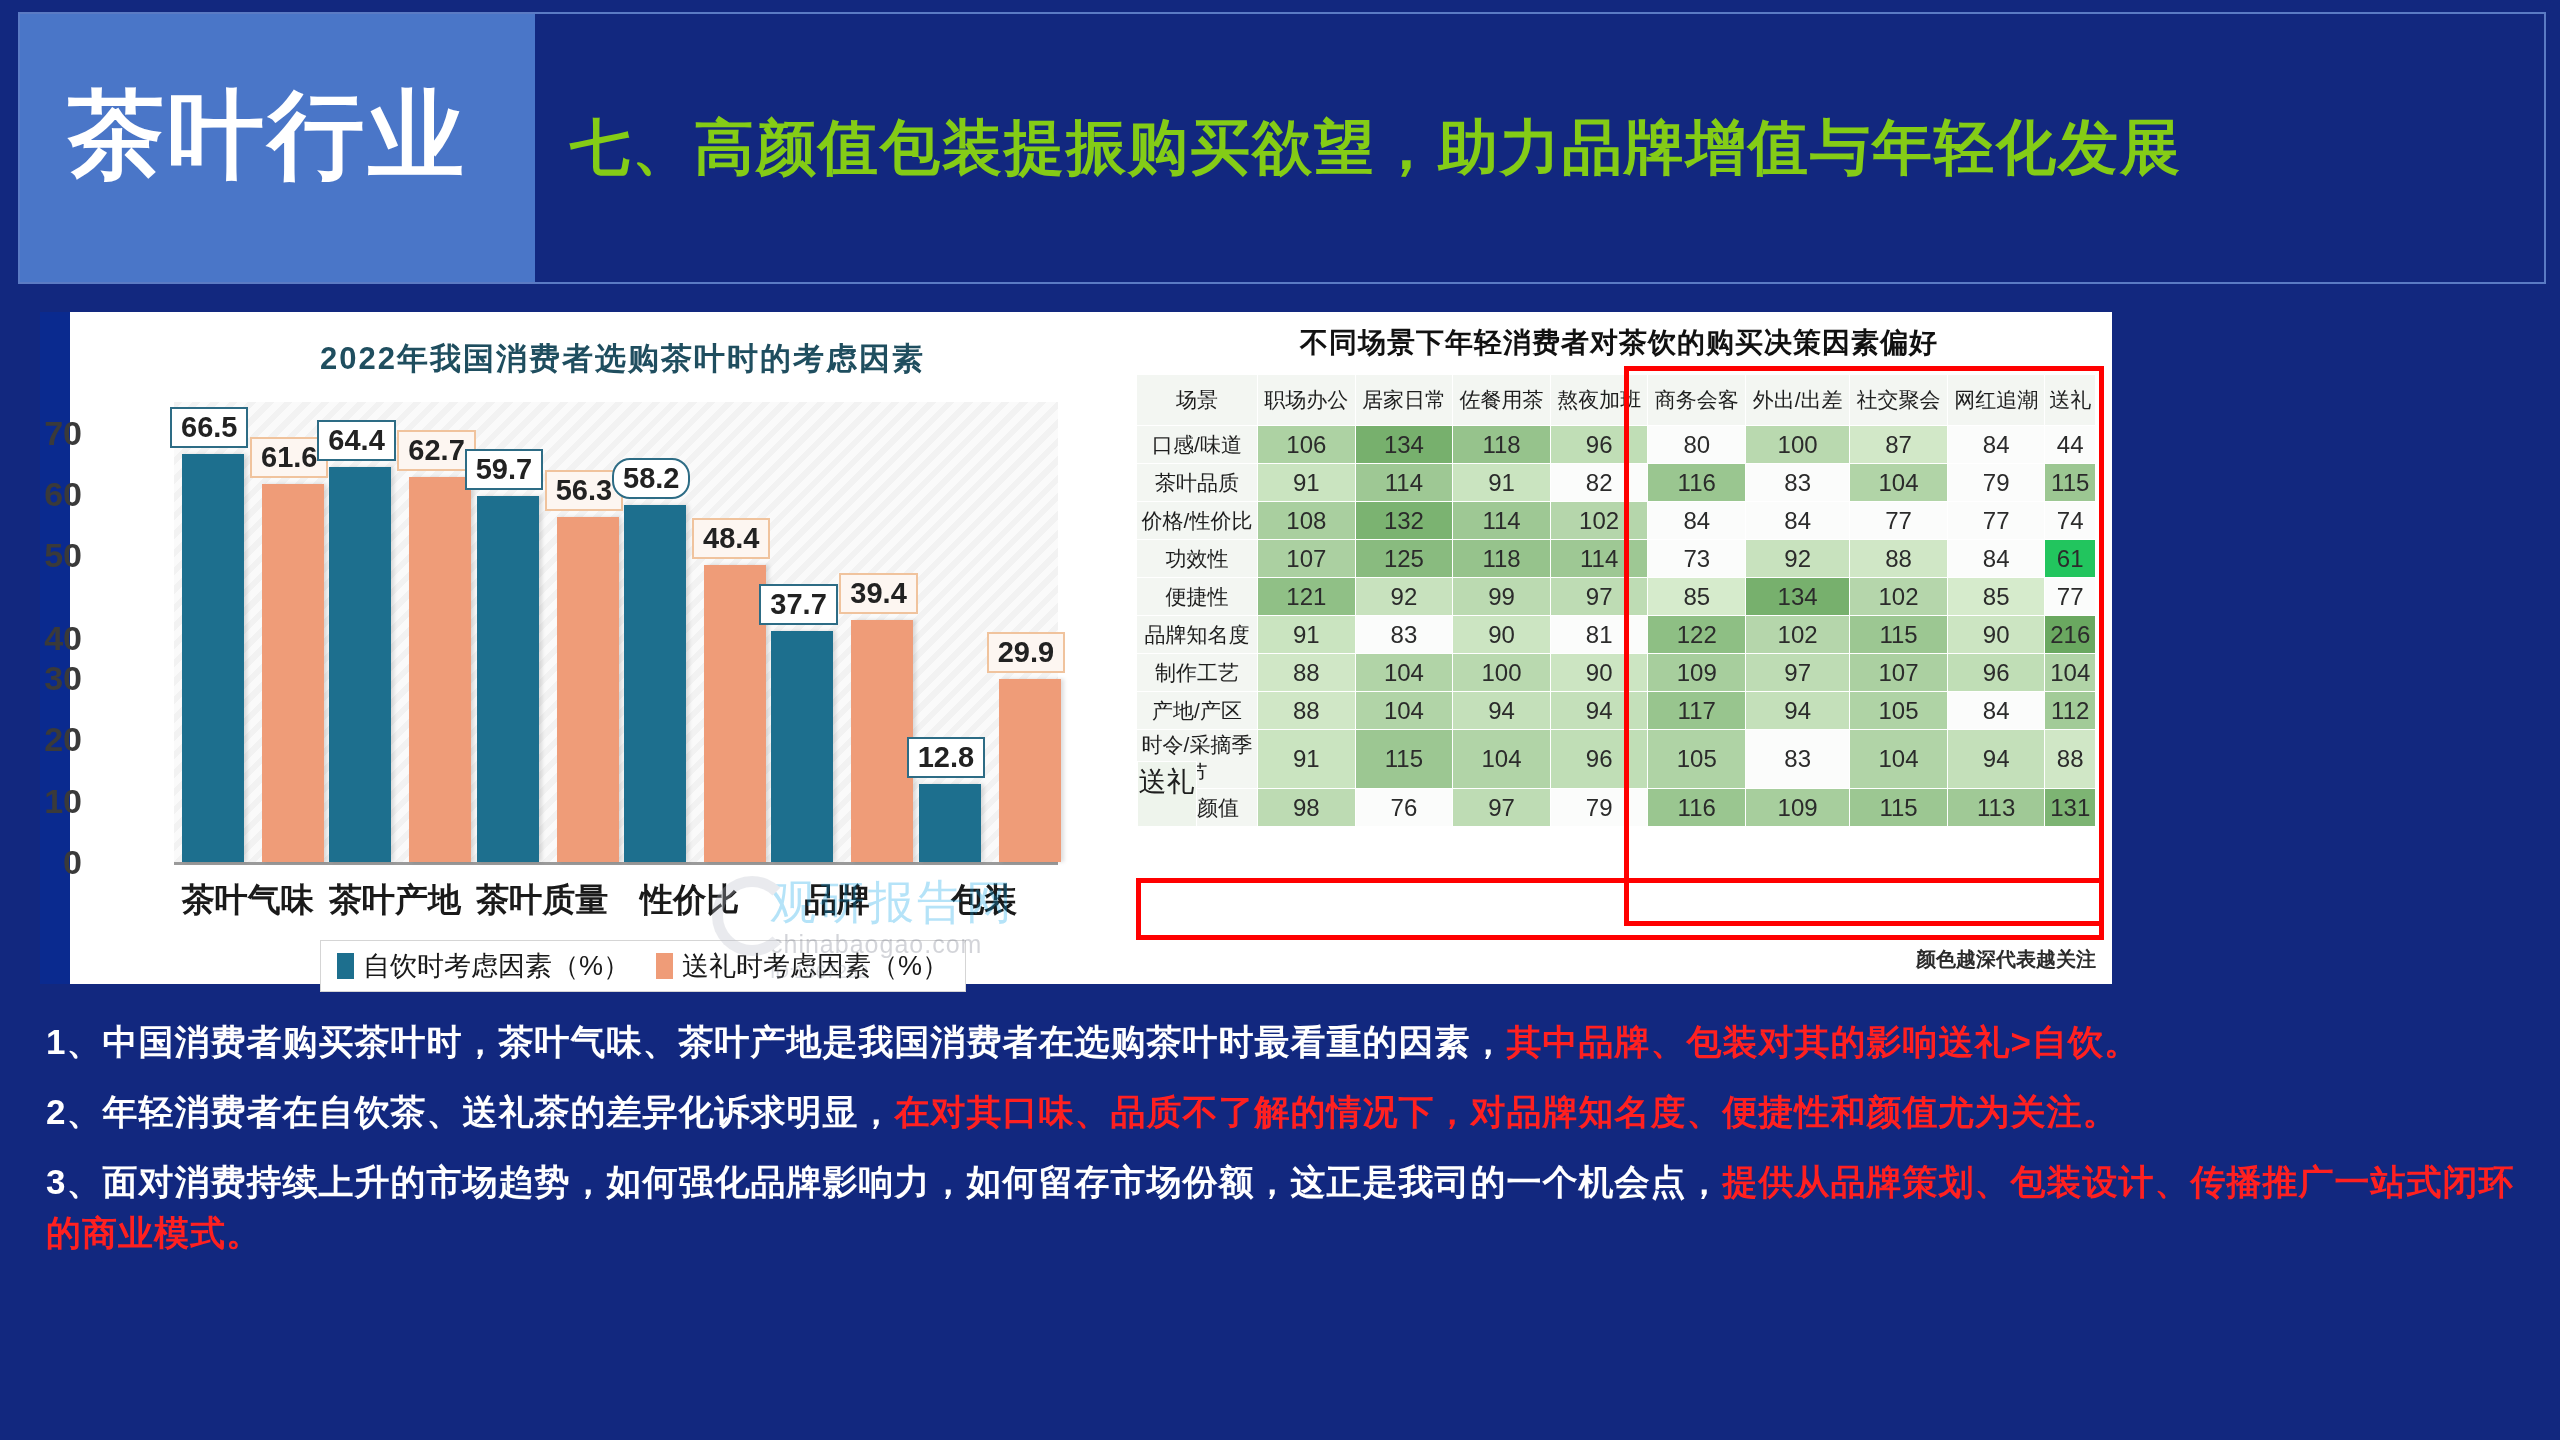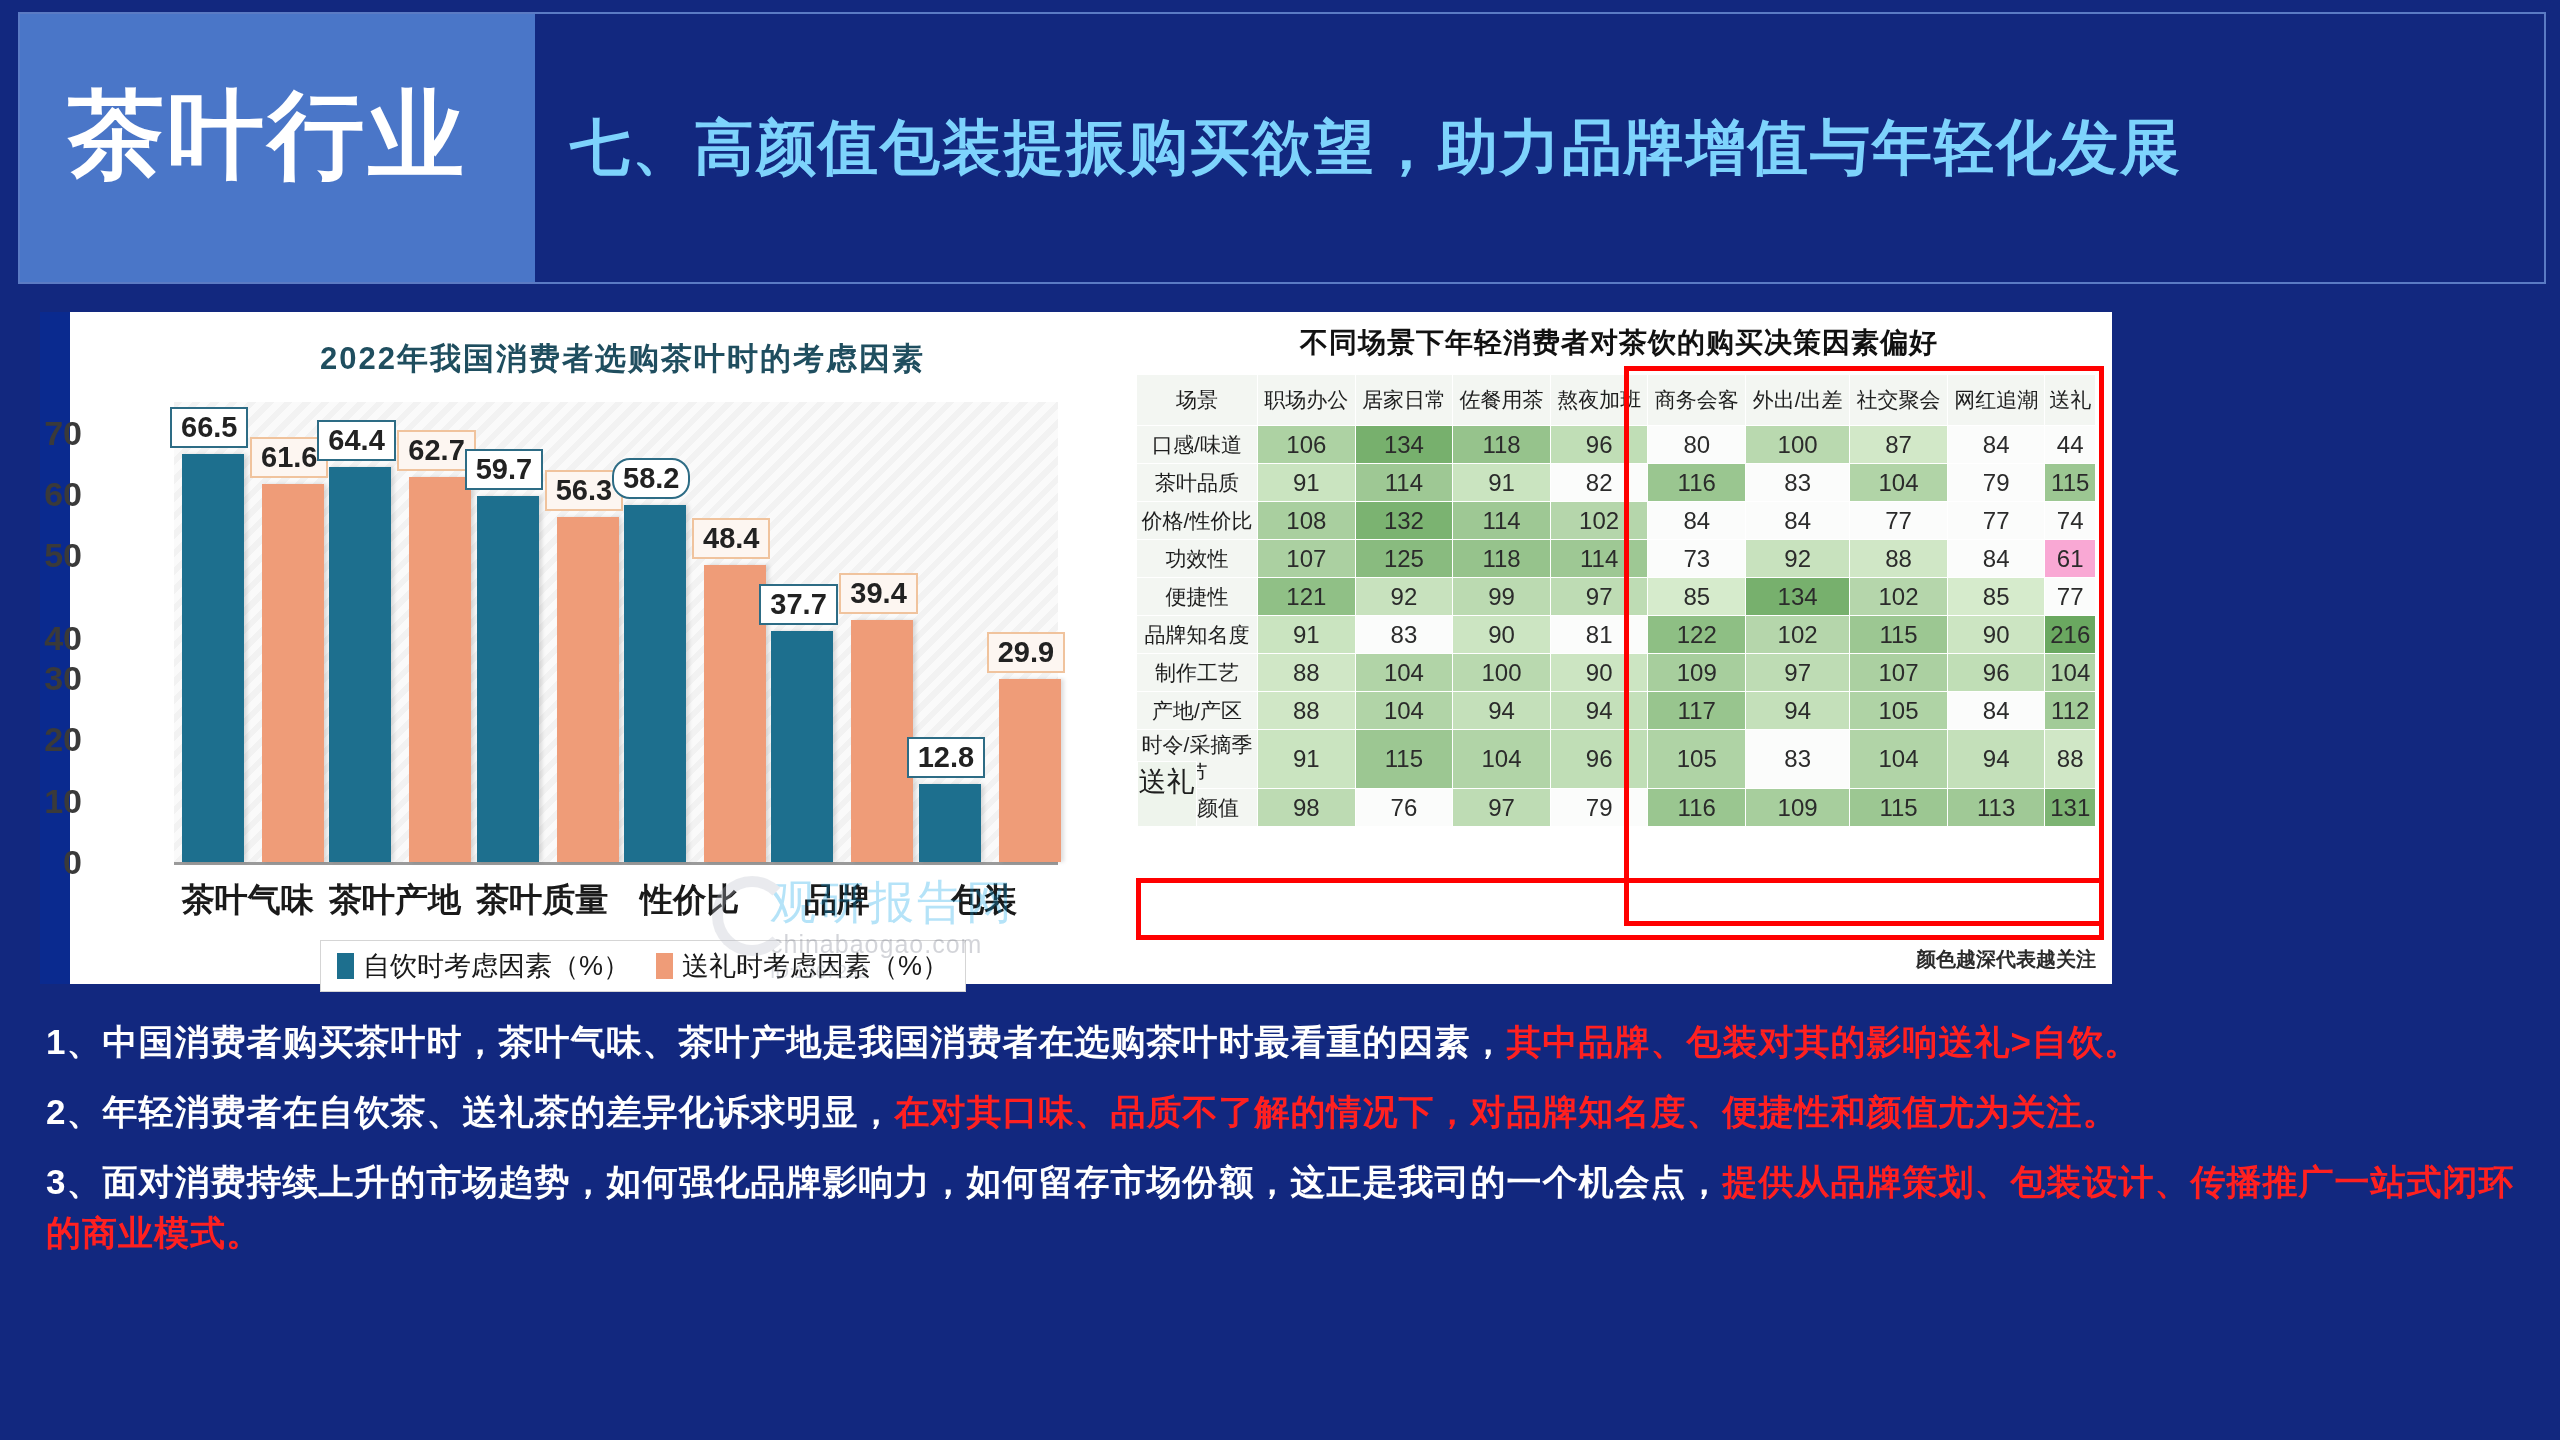--- a/index.html
+++ b/index.html
@@ -19,21 +19,21 @@
     position:absolute;left:20px;top:14px;width:515px;height:268px;
     background:#4a76c8;
   }
   .hdr-left-label{
     position:absolute;left:48px;top:68px;width:460px;
     color:#ffffff;font-size:96px;font-weight:bold;letter-spacing:4px;
     line-height:1.1;white-space:nowrap;
   }
   .hdr-title{
     position:absolute;left:570px;top:108px;
-    color:#7dd3fc;font-size:60px;font-weight:bold;letter-spacing:2px;
+    color:#84cc16;font-size:60px;font-weight:bold;letter-spacing:2px;
     white-space:nowrap;
   }
 
   
   .panel{
     position:absolute;left:40px;top:312px;width:2072px;height:672px;
     background:#ffffff;
   }
   .panel-edge{
     position:absolute;left:40px;top:312px;width:30px;height:672px;
@@ -284,21 +284,21 @@
           <tr>
             <td class="rowlab">功效性</td>
             <td class="v" style="background:rgb(171,208,161)">107</td>
             <td class="v" style="background:rgb(137,187,127)">125</td>
             <td class="v" style="background:rgb(150,195,140)">118</td>
             <td class="v" style="background:rgb(158,200,148)">114</td>
             <td class="v" style="background:#fbfcfb">73</td>
             <td class="v" style="background:rgb(200,226,190)">92</td>
             <td class="v" style="background:rgb(208,231,198)">88</td>
             <td class="v" style="background:#fbfcfb">84</td>
-            <td class="v" style="background:#f9a8d4">61</td>
+            <td class="v" style="background:#22c55e">61</td>
           </tr>
           <tr>
             <td class="rowlab">便捷性</td>
             <td class="v" style="background:rgb(144,192,134)">121</td>
             <td class="v" style="background:rgb(200,226,190)">92</td>
             <td class="v" style="background:rgb(187,218,177)">99</td>
             <td class="v" style="background:rgb(190,220,180)">97</td>
             <td class="v" style="background:rgb(214,235,204)">85</td>
             <td class="v" style="background:rgb(119,176,109)">134</td>
             <td class="v" style="background:rgb(181,214,171)">102</td>

